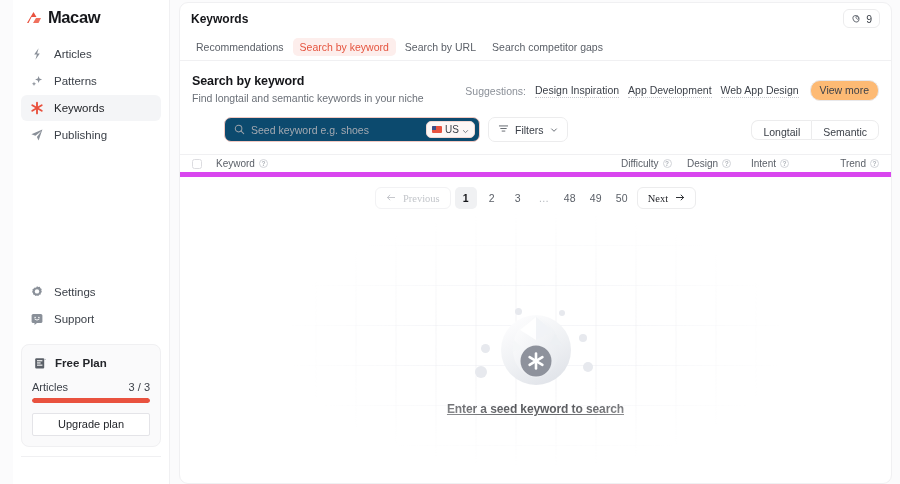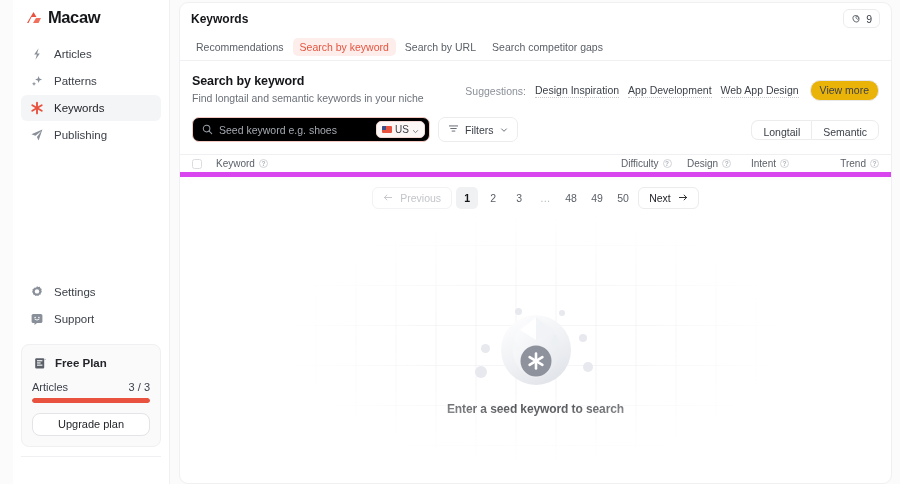--- a/index.html
+++ b/index.html
@@ -51,21 +51,21 @@
   .plan-head { display:flex; align-items:center; gap:7px; margin-bottom:10px; }
   .plan-title { font-size:11.5px; font-weight:700; color:#24262b; }
   .plan-row { display:flex; justify-content:space-between; align-items:baseline; margin-bottom:5px; }
   .plan-row-label { font-size:11px; color:#3c4149; }
   .plan-row-value { font-size:11px; color:#3c4149; }
   .plan-bar { height:5px; border-radius:99px; background:#ececef; overflow:hidden; margin-bottom:10px; }
   .plan-bar-fill { height:100%; background:#e9523f; border-radius:99px; }
   .plan-btn {
     display:block; width:100%;
     height:23px; line-height:21px;
-    background:#ffffff; border:1px solid #e4e4e8; border-radius:8px;
+    background:#ffffff; border:1px solid #e4e4e8; border-radius:2px;
     font-size:11px; color:#24262b; text-align:center; cursor:pointer;
     font-family:"Liberation Sans", sans-serif;
   }
   .sidebar-foot {
     margin: 9px 8px 0 8px;
     border-top:1px solid #f0f0f2;
     padding-top: 9px;
   }
   .foot-ghost { font-size:10px; color:#f2f2f4; }
 
@@ -125,33 +125,34 @@
 
   .sugg { display:flex; align-items:center; gap:9px; padding-top:6px; }
   .sugg-label { font-size:10.5px; color:#8b9098; }
   .sugg-link {
     font-size:10.5px; color:#3c4149; cursor:pointer;
     border-bottom:1px dotted #c7c9ce; padding-bottom:1px;
   }
   .view-more {
     margin-left:2px;
     height:21px; line-height:19px; padding:0 9px;
-    border:1px solid #e8e8eb; border-radius:10px; background:#eab308;
+    border:1px solid #e8e8eb; border-radius:10px; background:#fdba74;
     font-size:10.5px; color:#3c4149; cursor:pointer;
     font-family:"Liberation Sans", sans-serif;
   }
 
   .search-row { display:flex; align-items:center; justify-content:space-between; padding: 13px 12px 0 12px; }
   .search-left { display:flex; align-items:center; gap:8px; }
   .search-box {
-    width:238px; height:25px;
+    width:256px; height:25px;
     border:1px solid #f3c9c2; border-radius:7px;
-    background:#000000;
+    background:#0c4a6e;
     display:flex; align-items:center; gap:6px;
     padding: 0 4px 0 9px;
+    margin-left: 32px;
   }
   .search-ph { flex:1 1 auto; font-size:10.5px; color:#a4a9b1; }
   .locale {
     display:flex; align-items:center; gap:3px;
     height:17px; padding:0 5px;
     border:1px solid #f3d7d2; border-radius:5px; background:#fdf7f6;
     cursor:pointer;
   }
   .flag { width:10px; height:7px; border-radius:1px; position:relative; overflow:hidden; background:#e9523f; flex:0 0 10px; }
   .flag i { position:absolute; left:0; top:0; width:4px; height:4px; background:#3c4f8a; }
@@ -191,21 +192,21 @@
     border:1px solid #d2d4d9; color:#aeb2b9;
     font-size:6.5px; line-height:7px; text-align:center;
     flex:0 0 9px; cursor:pointer; font-weight:700;
   }
 
   .pager { display:flex; align-items:center; justify-content:center; gap:4px; padding: 10px 0 0 0; }
   .pg-nav {
     display:flex; align-items:center; gap:7px;
     height:22px; padding:0 10px;
     border:1px solid #ececed; border-radius:6px; background:#fff;
-    font-size:10.5px; color:#24262b; cursor:pointer;
+    font-size:10.5px; color:#24262b; cursor:pointer;font-family:Liberation Serif, serif;
   }
   .pg-nav.disabled { color:#c2c5ca; border-color:#f2f2f4; cursor:default; }
   .pg {
     min-width:22px; height:22px; line-height:22px;
     text-align:center; border-radius:5px;
     font-size:10.5px; color:#5b6068; cursor:pointer; padding:0 5px;
   }
   .pg.active { background:#f0f1f3; color:#15161a; font-weight:700; }
   .pg.dots { color:#b4b8be; cursor:default; }
 
@@ -219,21 +220,21 @@
     background-size: 40px 40px;
     background-position: center center;
     -webkit-mask-image: radial-gradient(ellipse 45% 60% at 50% 48%, #000 30%, transparent 78%);
             mask-image: radial-gradient(ellipse 45% 60% at 50% 48%, #000 30%, transparent 78%);
     margin-top:-2px;
   }
   .empty-inner { display:flex; flex-direction:column; align-items:center; margin-top:30px; }
   .orb-wrap { position:relative; width:120px; height:96px; }
   .dot { position:absolute; border-radius:50%; background:#e7e9ee; }
   .orb { position:absolute; left:25px; top:10px; width:72px; height:72px; }
-  .empty-txt { font-size:12px; font-weight:700; color:#24262b; margin-top:2px; letter-spacing:-0.1px; }
+  .empty-txt { font-size:12px; font-weight:700; color:#24262b; margin-top:2px; letter-spacing:-0.1px;text-decoration:underline; }
 </style>
 </head>
 <body>
 
 <div class="app">
 
   <aside class="sidebar">
 
     <div class="brand">
       <span class="brand-mark">

